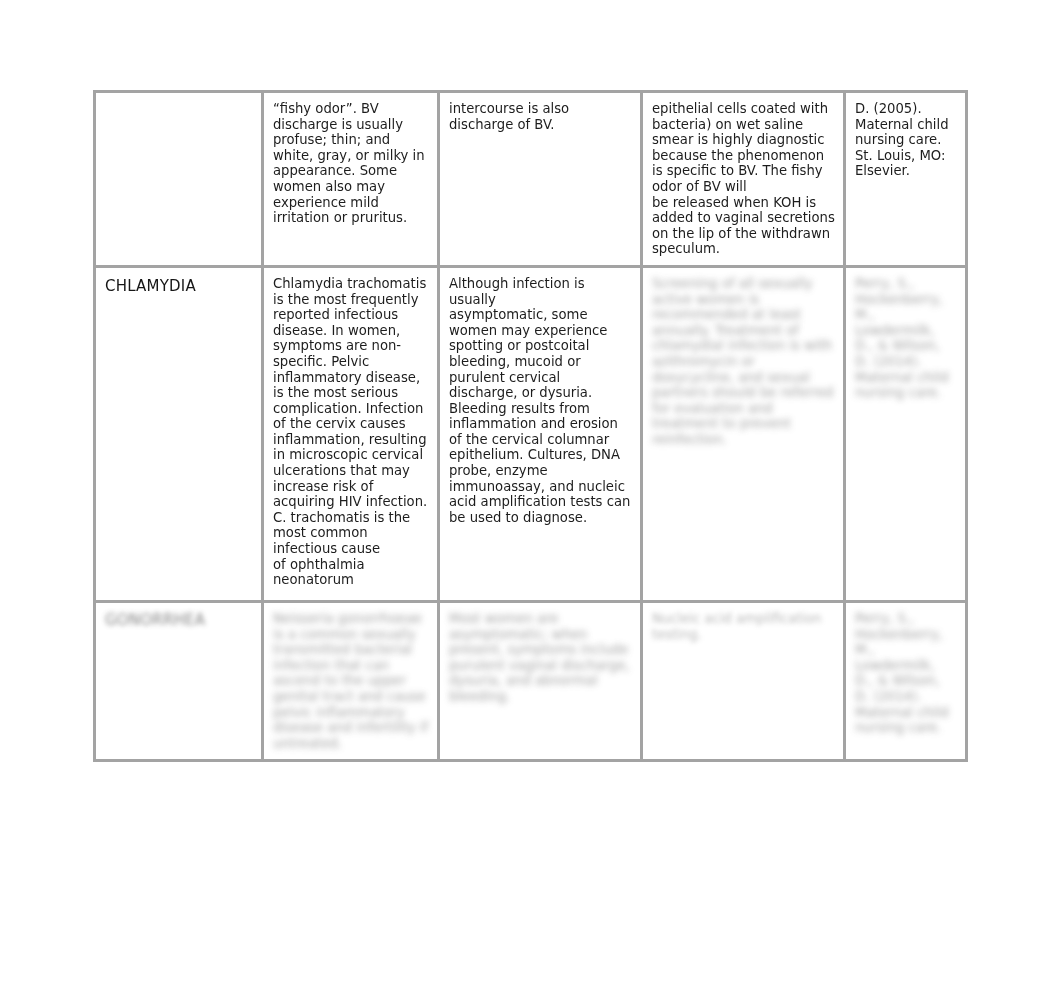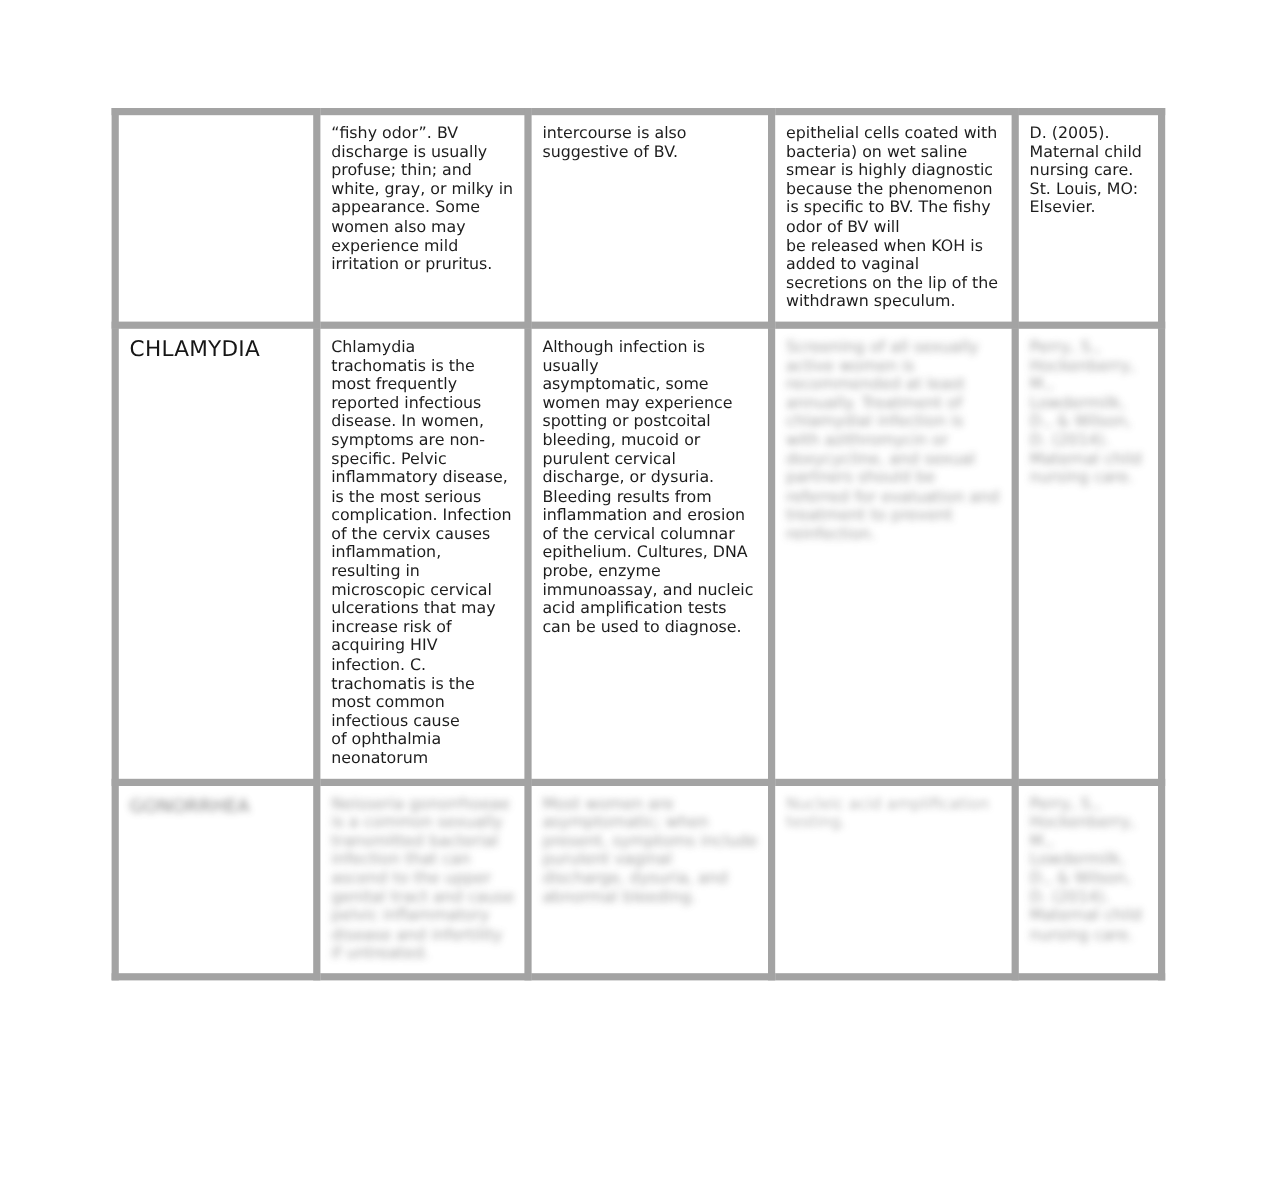--- a/index.html
+++ b/index.html
@@ -26,21 +26,21 @@
   
   .sti-table {
     position: absolute;
     left: 93px;
     top: 90px;
     width: 872px;
     border-collapse: collapse;
     table-layout: fixed;
   }
   .sti-table td {
-    border: 6px solid #a3a3a3;
+    border: 3px solid #a3a3a3;
     vertical-align: top;
     padding: 8px 8px 8px 9px;
     font-size: 13.2px;
     line-height: 15.6px;
     color: #1d1d1d;
     background: #ffffff;
     word-wrap: break-word;
     overflow-wrap: break-word;
   }
 
@@ -51,21 +51,21 @@
   .col-dx    { width: 203px; }
   .col-ref   { width: 122px; }
 
   .cell-text {
     display: block;
     white-space: pre-wrap;
   }
 
   .disease-name {
     display: block;
-    font-size: 18px;
+    font-size: 15px;
     line-height: 18px;
     letter-spacing: .2px;
     color: #161616;
     padding-top: 1px;
   }
 
   
   .row-continued td { height: 148px; }
   .row-chlamydia td { height: 316px; }
   .row-blurred  td { height: 112px; }
@@ -118,21 +118,21 @@
     <tbody>
 
       <tr class="row-continued">
         <td>
           <span class="disease-name"></span>
         </td>
         <td>
           <span class="cell-text">“fishy odor”. BV discharge is usually profuse; thin; and white, gray, or milky in appearance. Some women also may experience mild irritation or pruritus.</span>
         </td>
         <td>
-          <span class="cell-text">intercourse is also suggestive of BV.</span>
+          <span class="cell-text">intercourse is also discharge of BV.</span>
         </td>
         <td>
           <span class="cell-text">epithelial cells coated with bacteria) on wet saline smear is highly diagnostic because the phenomenon is specific to BV. The fishy odor of BV will
 be released when KOH is added to vaginal secretions on the lip of the withdrawn speculum.</span>
         </td>
         <td>
           <span class="cell-text">D. (2005). Maternal child nursing care. St. Louis, MO: Elsevier.</span>
         </td>
       </tr>
 

